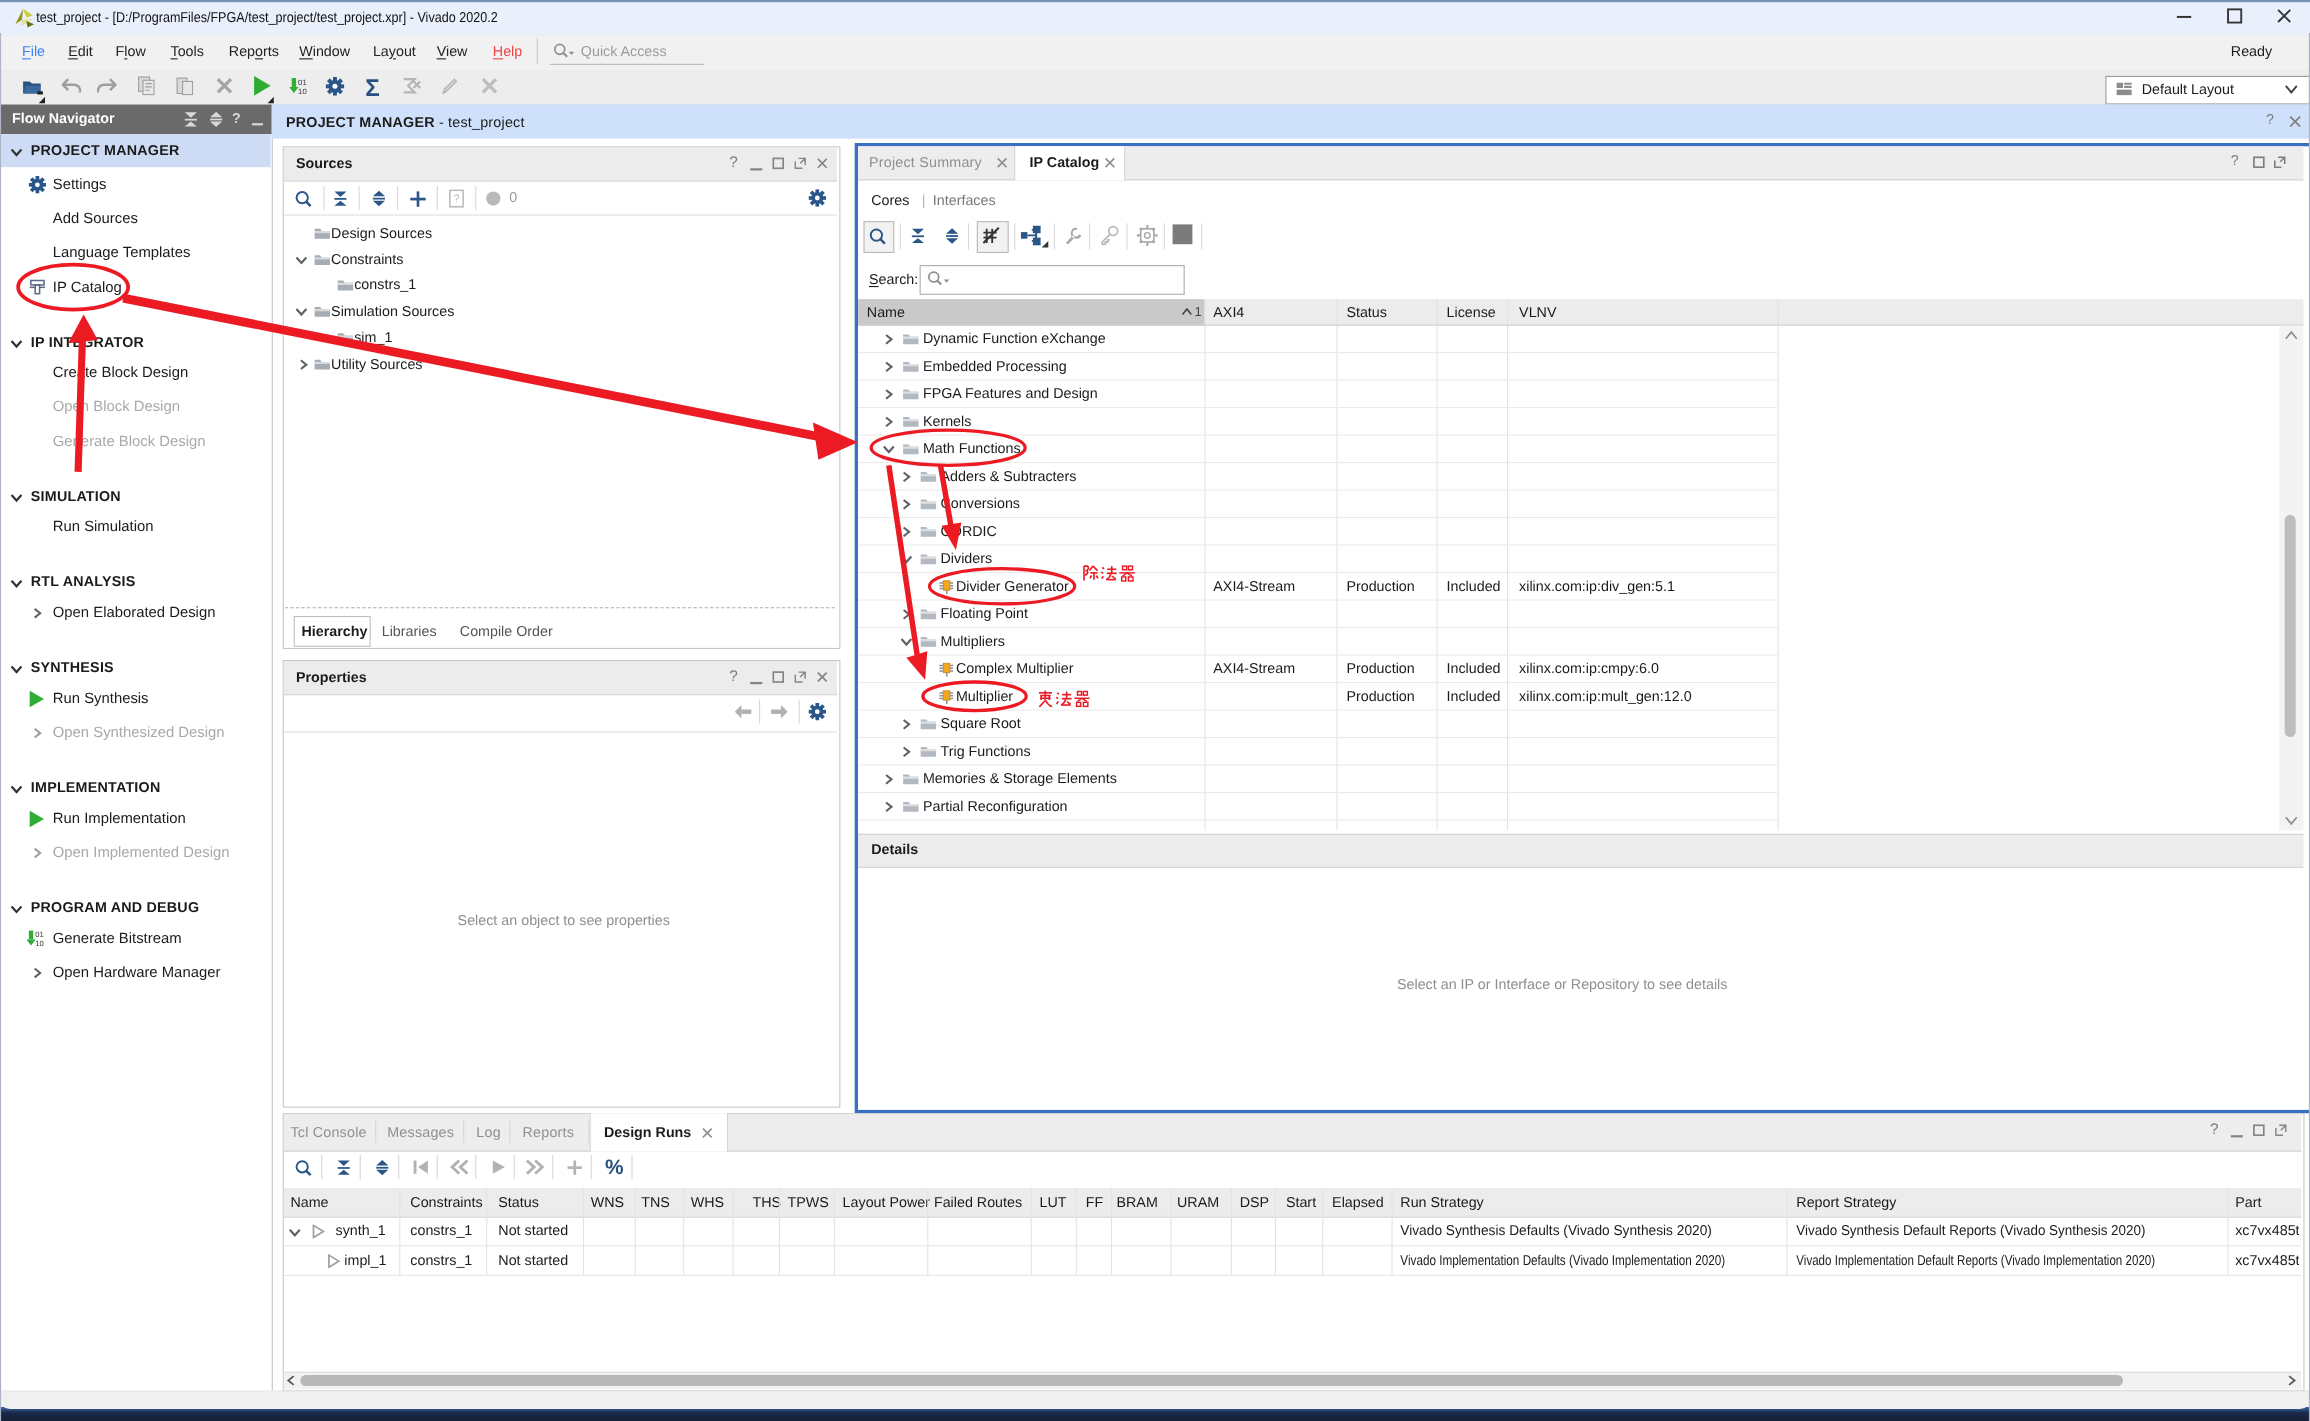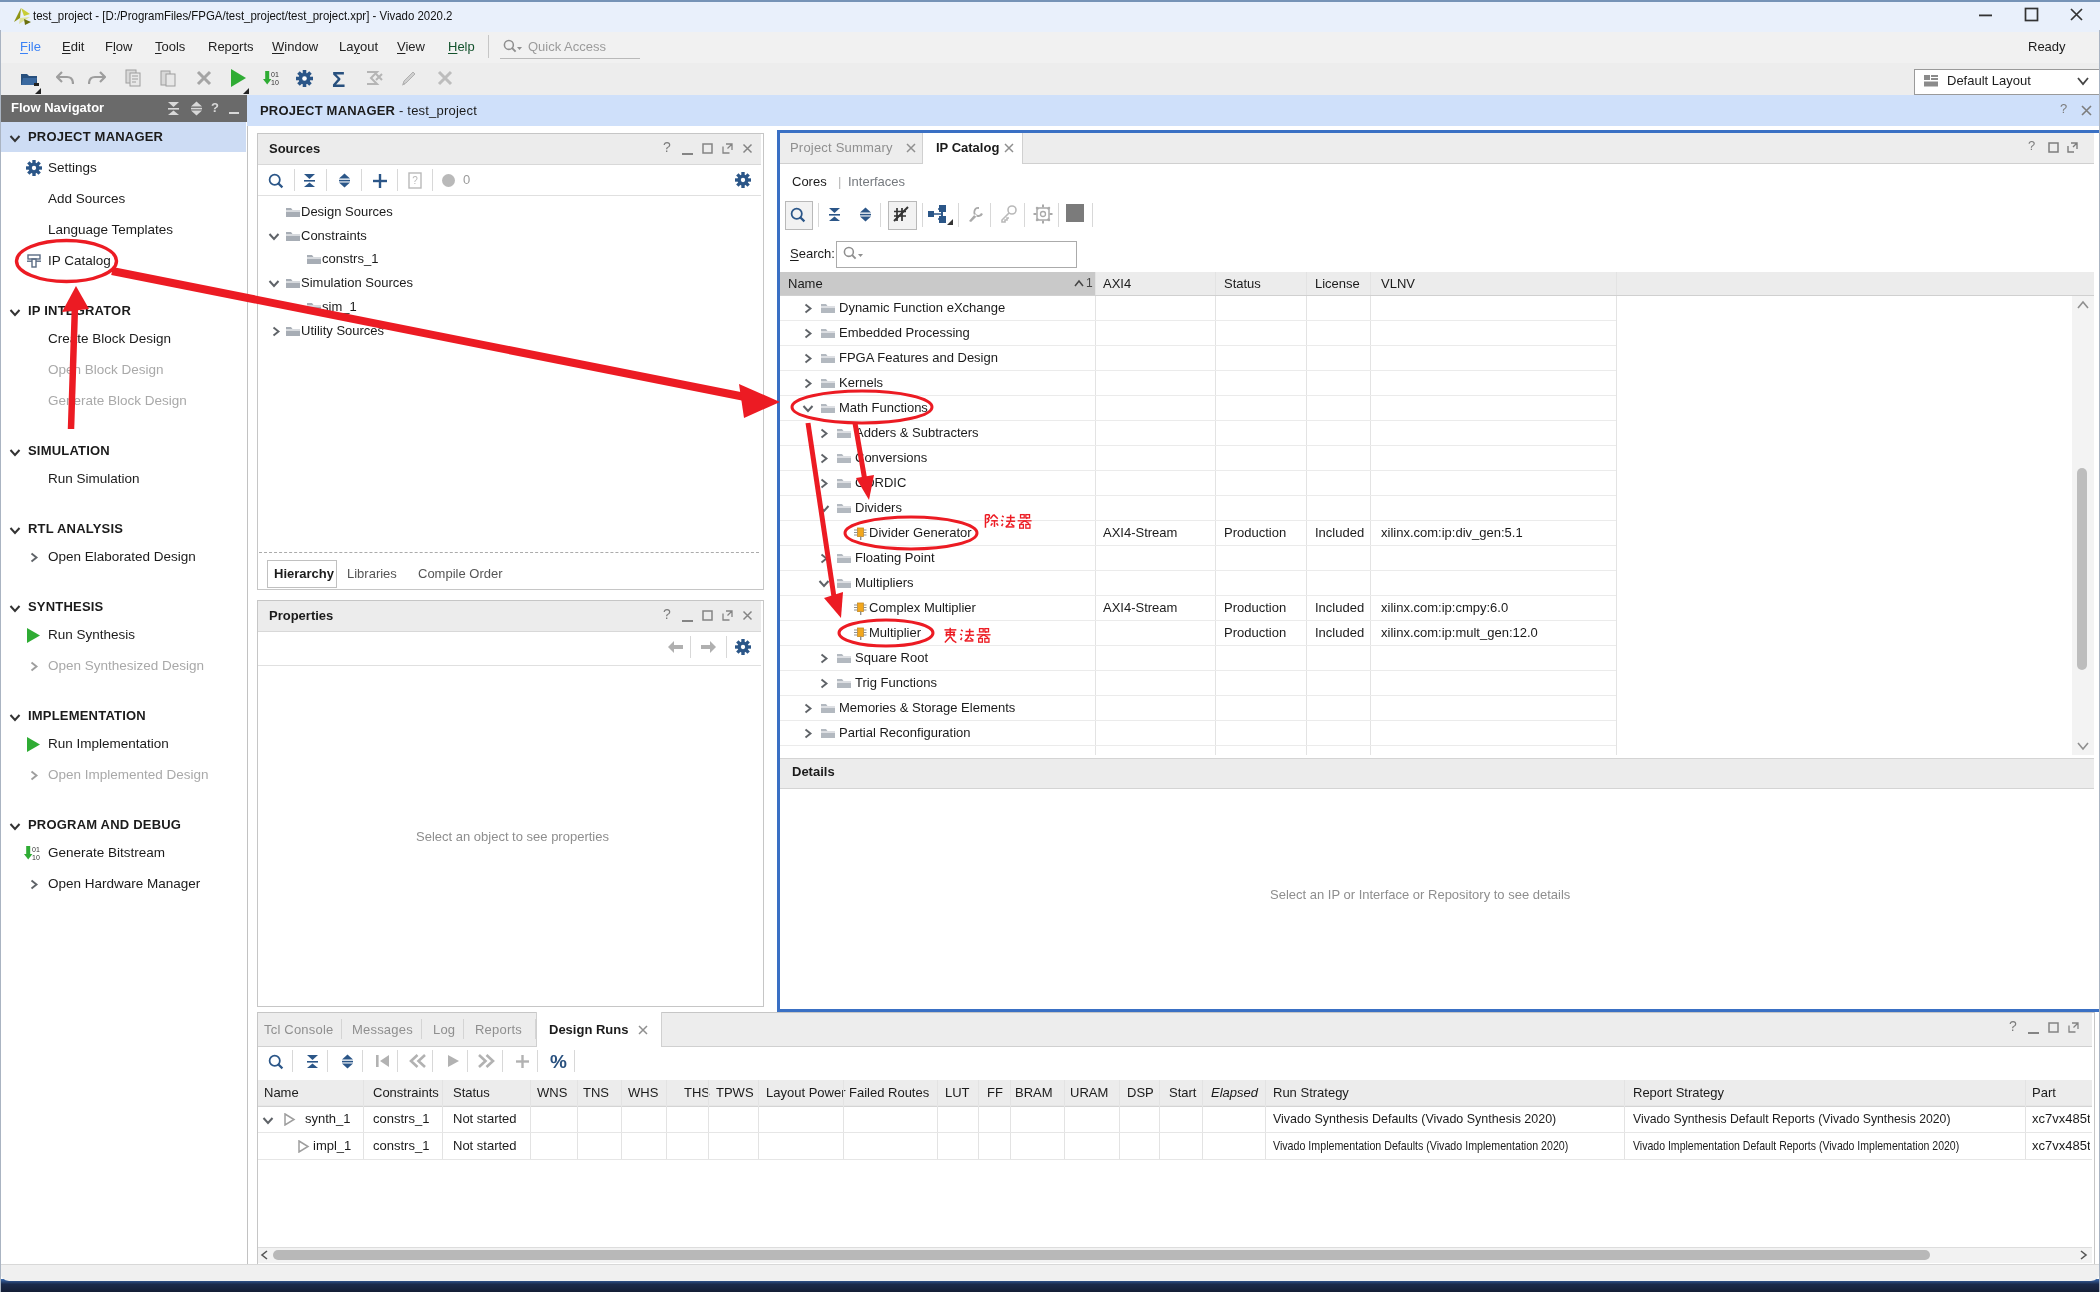--- a/index.html
+++ b/index.html
@@ -33,21 +33,21 @@
   </svg>
 <div class="a" style="left:0px;top:32px;width:2100px;height:31px;background:#f1f1f1;"></div>
 <div class="row" style="left:20px;top:37px;font-size:13px;color:#3b82f6;"><span class="u">F</span>ile</div>
 <div class="row" style="left:62px;top:37px;font-size:13px;color:#222;"><span class="u">E</span>dit</div>
 <div class="row" style="left:105px;top:37px;font-size:13px;color:#222;">F<span class="u">l</span>ow</div>
 <div class="row" style="left:155px;top:37px;font-size:13px;color:#222;"><span class="u">T</span>ools</div>
 <div class="row" style="left:208px;top:37px;font-size:13px;color:#222;">Rep<span class="u">o</span>rts</div>
 <div class="row" style="left:272px;top:37px;font-size:13px;color:#222;"><span class="u">W</span>indow</div>
 <div class="row" style="left:339px;top:37px;font-size:13px;color:#222;">La<span class="u">y</span>out</div>
 <div class="row" style="left:397px;top:37px;font-size:13px;color:#222;"><span class="u">V</span>iew</div>
-<div class="row" style="left:448px;top:37px;font-size:13px;color:#14532d;"><span class="u">H</span>elp</div>
+<div class="row" style="left:448px;top:37px;font-size:13px;color:#ef4444;"><span class="u">H</span>elp</div>
 <div class="a" style="left:488px;top:35px;width:1px;height:23px;background:#c6c6c6;"></div>
 <svg class="icon" style="left:503px;top:39px" width="14" height="14" viewBox="0 0 14 14">
     <circle cx="5.88" cy="5.88" r="4.48" stroke="#8f8f8f" stroke-width="1.54" fill="none"></circle>
     <line x1="8.68" y1="8.68" x2="12.6" y2="12.6" stroke="#8f8f8f" stroke-width="1.9600000000000002"></line>
   </svg>
 <svg class="icon" style="left:516px;top:46px" width="7" height="6" viewBox="0 0 7 6">
     <path d="M1 1 L3.5 4 L6 1 z" fill="#8f8f8f"></path>
   </svg>
 <div class="row" style="left:528px;top:37px;color:#9b9b9b;font-size:13px;">Quick Access</div>
 <div class="a" style="left:500px;top:58px;width:140px;height:1px;background:#b9b9b9;"></div>
@@ -732,21 +732,21 @@
 <div class="row" style="left:684px;top:1083px;font-size:13px;">THS</div>
 <div class="row" style="left:716px;top:1083px;font-size:13px;">TPWS</div>
 <div class="row" style="left:766px;top:1083px;font-size:13px;">Layout Power</div>
 <div class="row" style="left:849px;top:1083px;font-size:13px;">Failed Routes</div>
 <div class="row" style="left:945px;top:1083px;font-size:13px;">LUT</div>
 <div class="row" style="left:987px;top:1083px;font-size:13px;">FF</div>
 <div class="row" style="left:1015px;top:1083px;font-size:13px;">BRAM</div>
 <div class="row" style="left:1070px;top:1083px;font-size:13px;">URAM</div>
 <div class="row" style="left:1127px;top:1083px;font-size:13px;">DSP</div>
 <div class="row" style="left:1169px;top:1083px;font-size:13px;">Start</div>
-<div class="row" style="left:1211px;top:1083px;font-size:13px;font-style:italic;">Elapsed</div>
+<div class="row" style="left:1211px;top:1083px;font-size:13px;">Elapsed</div>
 <div class="row" style="left:1273px;top:1083px;font-size:13px;text-align:center;">Run Strategy</div>
 <div class="row" style="left:1633px;top:1083px;font-size:13px;">Report Strategy</div>
 <div class="row" style="left:2032px;top:1083px;font-size:13px;">Part</div>
 <div class="a" style="left:363px;top:1080px;width:1px;height:80px;background:#e3e3e3;"></div>
 <div class="a" style="left:442px;top:1080px;width:1px;height:80px;background:#e3e3e3;"></div>
 <div class="a" style="left:530px;top:1080px;width:1px;height:80px;background:#e3e3e3;"></div>
 <div class="a" style="left:577px;top:1080px;width:1px;height:80px;background:#e3e3e3;"></div>
 <div class="a" style="left:621px;top:1080px;width:1px;height:80px;background:#e3e3e3;"></div>
 <div class="a" style="left:666px;top:1080px;width:1px;height:80px;background:#e3e3e3;"></div>
 <div class="a" style="left:708px;top:1080px;width:1px;height:80px;background:#e3e3e3;"></div>

